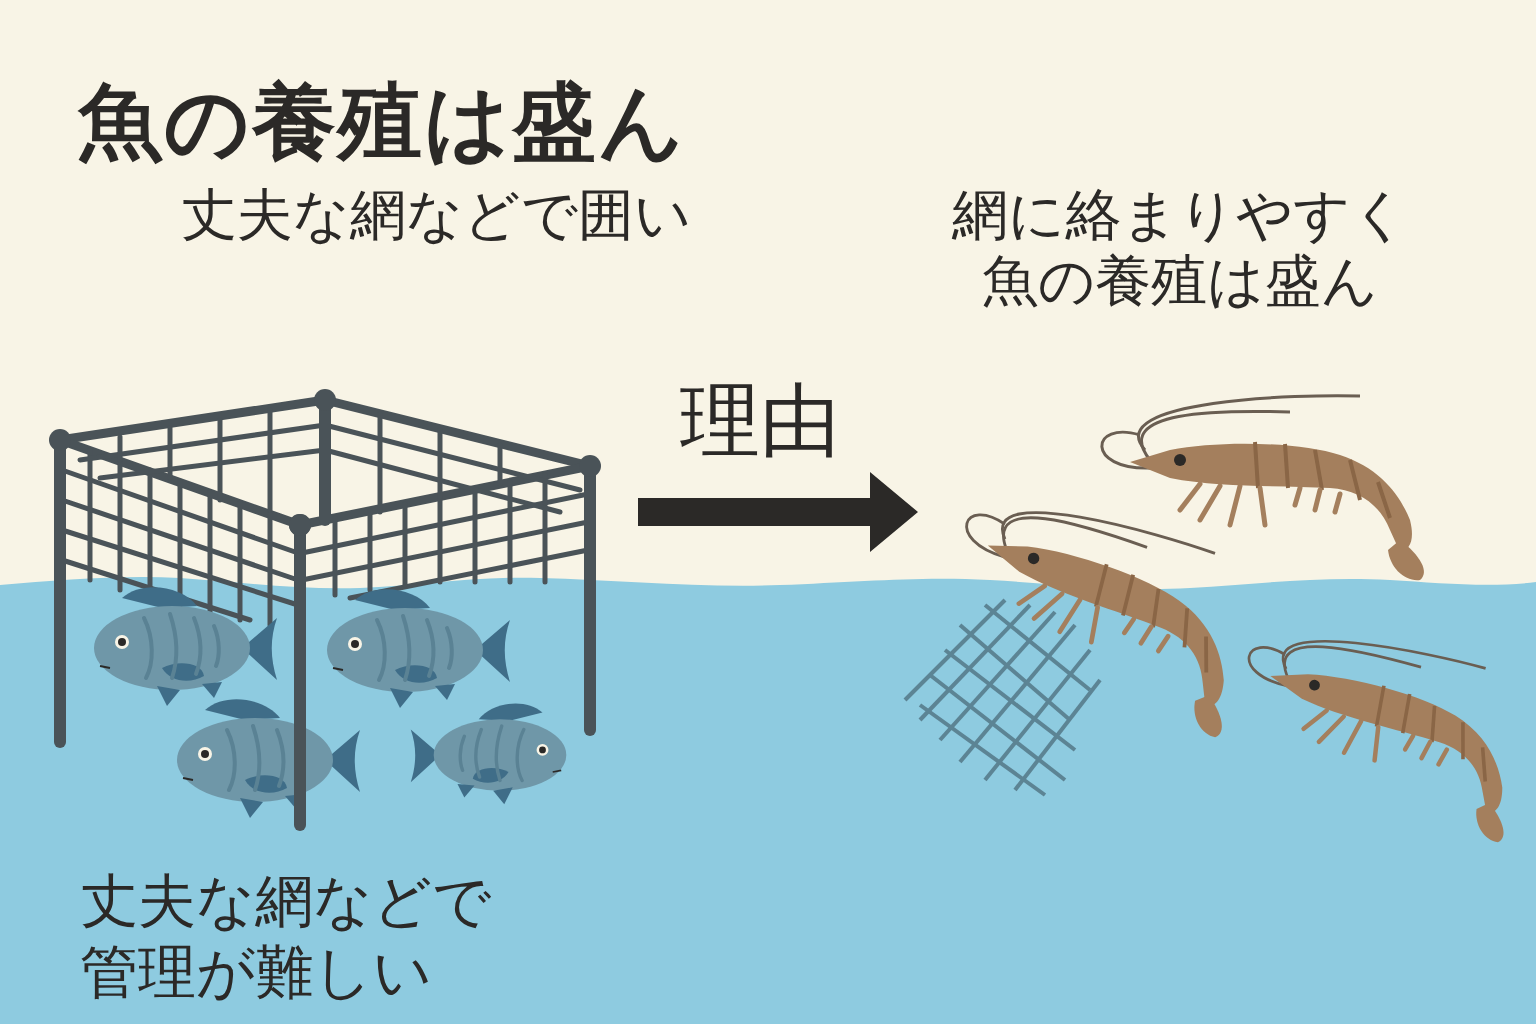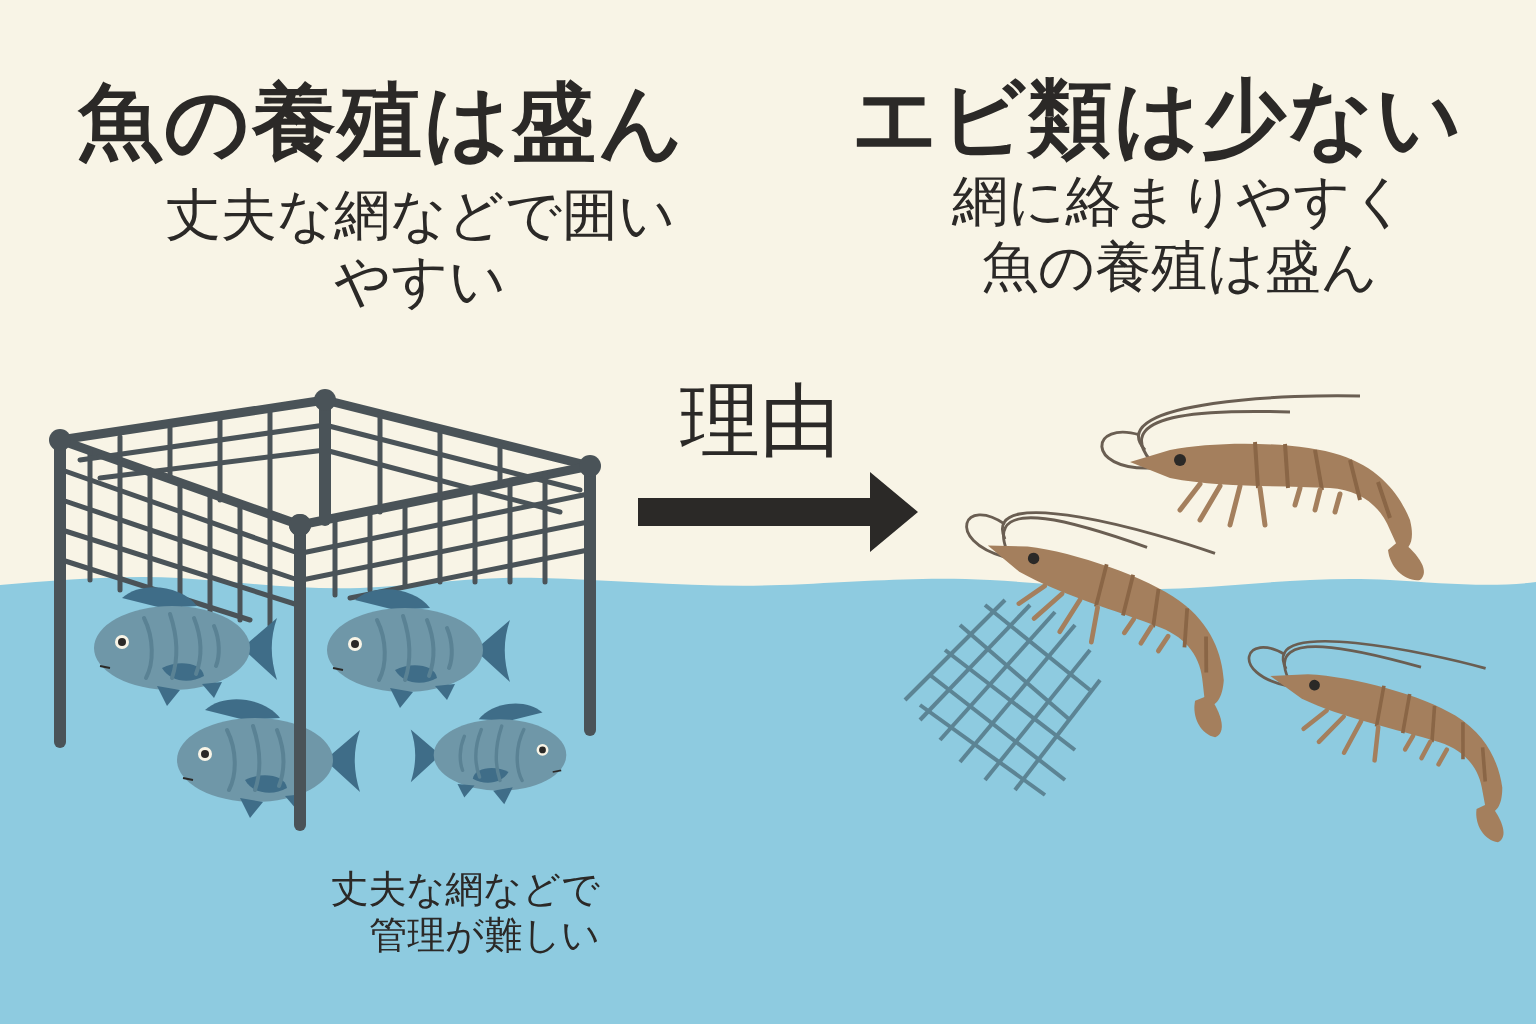--- a/index.html
+++ b/index.html
@@ -3,24 +3,24 @@
 <meta charset="utf-8">
 <style>
   html, body { margin:0; padding:0; }
   body { width:1536px; height:1024px; overflow:hidden; position:relative; background:#f8f4e6; font-family:"DejaVu Sans", "Liberation Sans", sans-serif; color:#2b2927; }
   .scene { position:absolute; left:0; top:0; width:1236px; height:1024px; }
   .water { position:absolute; left:0; top:0; width:1536px; height:1024px; }
   .title { position:absolute; font-weight:bold; font-size:84px; line-height:1; letter-spacing:2px; white-space:nowrap; }
   .sub { position:absolute; font-size:56px; line-height:1.18; text-align:center; white-space:nowrap; }
   #left-title { left:78px; top:80px; }
   #right-title { left:852px; top:76px; }
-  #left-sub { left:100px; top:182px; width:640px; }
-  #right-sub { left:880px; top:168px; width:600px; }
+  #left-sub { left:116px; top:182px; width:640px; }
+  #right-sub { left:880px; top:182px; width:600px; }
   #reason { position:absolute; left:680px; top:368px; font-size:80px; font-weight:normal; }
-  #bottom-caption { position:absolute; left:80px; top:866px; width:520px; font-size:38px; line-height:1.22; text-align:right; }
+  #bottom-caption { position:absolute; left:80px; top:866px; width:520px; font-size:58px; line-height:1.22; text-align:left; }
   svg { position:absolute; left:0; top:0; }
 </style>
 </head>
 <body>
 
 <div class="scene">
 
   <svg class="water" width="1536" height="1024">
     <path d="M0,585 C60,580 120,575 180,578 C240,582 300,590 360,588 C420,586 470,576 540,578 C620,580 700,588 780,585 C860,582 920,576 990,580 C1060,584 1120,592 1190,588 C1260,584 1320,576 1390,580 C1440,583 1490,588 1536,582 L1536,1024 L0,1024 Z" fill="#8ecbe0"></path>
   </svg>
@@ -168,25 +168,23 @@
       </g>
     <g transform="translate(1100,600) rotate(18) scale(0.95)">
         <use href="#shrimp"></use>
       </g>
     <g transform="translate(1380,720) rotate(14) scale(0.9)">
         <use href="#shrimp"></use>
       </g>
   </svg>
 
   <div id="left-title" class="title">魚の養殖は盛ん</div>
-  <div id="right-title" class="title">エビ類は少ない</div>
 
   <div id="left-sub" class="sub">
     <div>丈夫な網などで囲い</div>
-    <div>やすい</div>
   </div>
 
   <div id="right-sub" class="sub">
     <div>網に絡まりやすく</div>
     <div>魚の養殖は盛ん</div>
   </div>
 
   <div id="reason">理由</div>
 
   <div id="bottom-caption">

